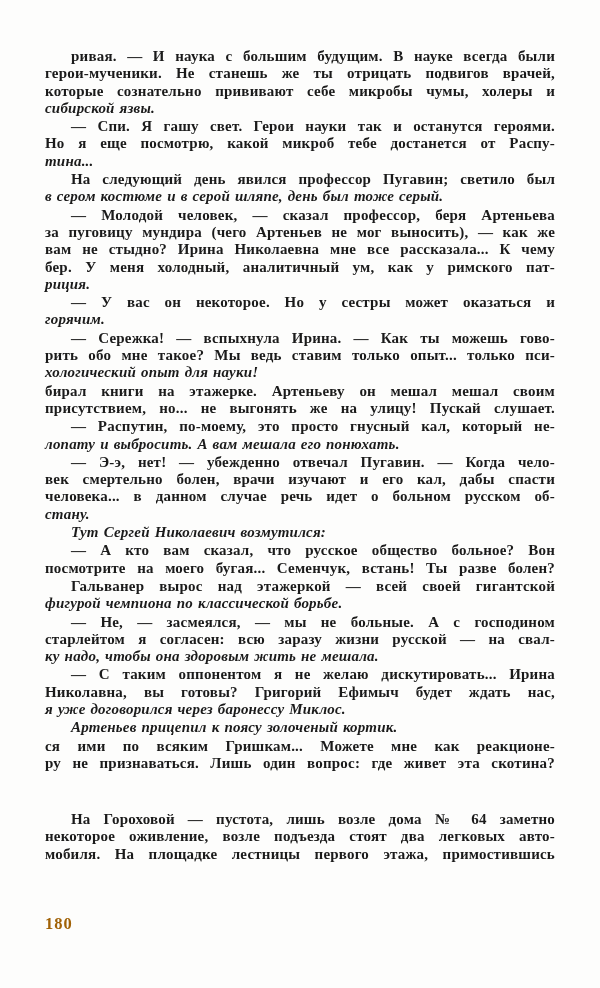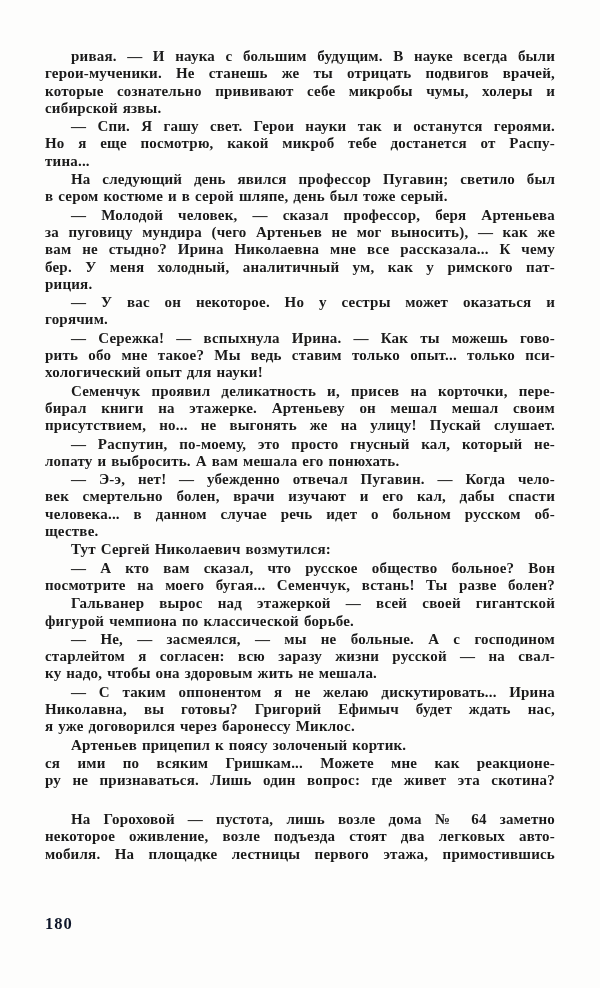--- a/index.html
+++ b/index.html
@@ -29,29 +29,29 @@
     line-height: 17.3px;
     font-weight: 600;
     letter-spacing: 0.2px;
     word-spacing: 1px;
     text-align: justify;
     text-align-last: justify;
     white-space: nowrap; 
   }
   .line { white-space: normal; }
   .line.first { text-indent: 26px; }
-  .line.last { text-align-last: left; }
+  .line.last { text-align-last: left; font-style: italic; }
   .page-number {
     position: absolute;
     left: 45px;
     top: 914px;
     font-size: 16.5px;
     font-weight: 700;
     letter-spacing: 1px;
-    color: #0f172a;
+    color: #a16207;
   }
 </style>
 </head>
 <body>
 
 <div class="page">
   <div class="text-block" id="section-0">
       <div class="paragraph">
         <div class="line first">ривая. — И наука с большим будущим. В науке всегда были</div>
         <div class="line">герои-мученики. Не станешь же ты отрицать подвигов врачей,</div>
@@ -77,33 +77,32 @@
       <div class="paragraph">
         <div class="line first">— У вас он некоторое. Но у сестры может оказаться и</div>
         <div class="line last">горячим.</div>
       </div>
       <div class="paragraph">
         <div class="line first">— Сережка! — вспыхнула Ирина. — Как ты можешь гово-</div>
         <div class="line">рить обо мне такое? Мы ведь ставим только опыт... только пси-</div>
         <div class="line last">хологический опыт для науки!</div>
       </div>
       <div class="paragraph">
-        <div class="line first">Семенчук проявил деликатность и, присев на корточки, пере-</div>
         <div class="line">бирал книги на этажерке. Артеньеву он мешал мешал своим</div>
         <div class="line">присутствием, но... не выгонять же на улицу! Пускай слушает.</div>
       </div>
       <div class="paragraph">
         <div class="line first">— Распутин, по-моему, это просто гнусный кал, который не-</div>
         <div class="line last">лопату и выбросить. А вам мешала его понюхать.</div>
       </div>
       <div class="paragraph">
         <div class="line first">— Э-э, нет! — убежденно отвечал Пугавин. — Когда чело-</div>
         <div class="line">век смертельно болен, врачи изучают и его кал, дабы спасти</div>
         <div class="line">человека... в данном случае речь идет о больном русском об-</div>
-        <div class="line last">ществе.</div>
+        <div class="line last">стану.</div>
       </div>
       <div class="paragraph">
         <div class="line first last">Тут Сергей Николаевич возмутился:</div>
       </div>
       <div class="paragraph">
         <div class="line first">— А кто вам сказал, что русское общество больное? Вон</div>
         <div class="line">посмотрите на моего бугая... Семенчук, встань! Ты разве болен?</div>
       </div>
       <div class="paragraph">
         <div class="line first">Гальванер вырос над этажеркой — всей своей гигантской</div>

